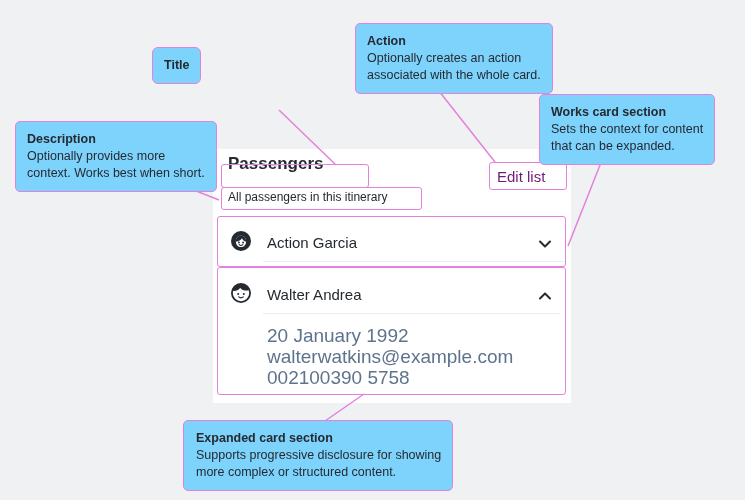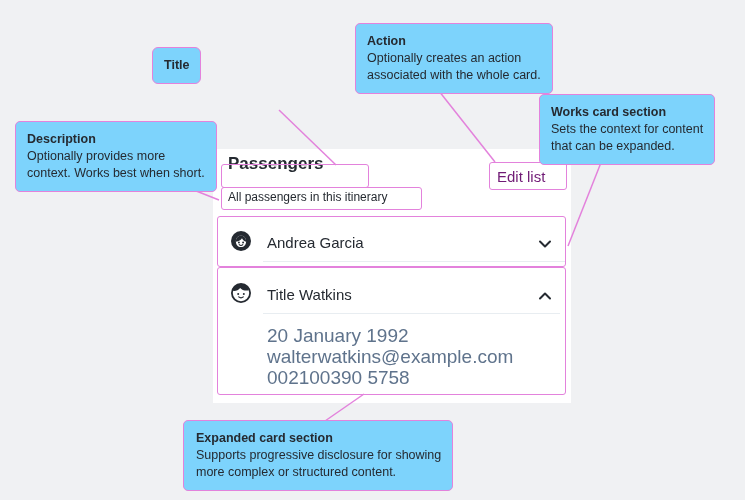--- a/index.html
+++ b/index.html
@@ -123,38 +123,38 @@
   <div class="row-avatar avatar-andrea">
     <svg width="24" height="24" viewBox="0 0 24 24">
       <circle cx="12" cy="12" r="10" fill="#252a31"></circle>
       <path d="M12 6.8c-3.5 0-5.1 2.6-5.1 5.6 0 3.4 2.1 5.7 5.1 5.7s5.1-2.3 5.1-5.7c0-3-1.6-5.6-5.1-5.6z" fill="#ffffff"></path>
       <path d="M6.9 12.8c0-3.6 1.6-6 5.1-6s5.1 2.4 5.1 6c-1.8-.6-3.3-1.9-4.1-3.5-1 1.6-3.3 2.9-6.1 3.5z" fill="#252a31"></path>
       <circle cx="9.9" cy="13.5" r="0.95" fill="#252a31"></circle>
       <circle cx="14.1" cy="13.5" r="0.95" fill="#252a31"></circle>
       <path d="M10.2 15.7c1.1 1 2.5 1 3.6 0" stroke="#252a31" stroke-width="1.1" fill="none" stroke-linecap="round"></path>
     </svg>
   </div>
-  <div class="row-name name-andrea">Andrea Garcia</div>
+  <div class="row-name name-andrea">Action Garcia</div>
   <div class="row-chevron chevron-andrea">
     <svg width="16" height="16" viewBox="0 0 16 16">
       <path d="M3 5.5 L8 10.5 L13 5.5" stroke="#252a31" stroke-width="2" fill="none" stroke-linecap="round" stroke-linejoin="round"></path>
     </svg>
   </div>
   <div class="divider divider-1"></div>
 
   <div class="row-avatar avatar-walter">
     <svg width="24" height="24" viewBox="0 0 24 24">
       <circle cx="12" cy="12" r="9.1" fill="none" stroke="#252a31" stroke-width="1.8"></circle>
       <path d="M12 2.9c-4.2 0-7.8 2.8-8.9 6.7 2.8.9 6.4-.4 8-2.7 1.7 2 5 3.1 8.9 2.4-1-3.7-4.2-6.4-8-6.4z" fill="#252a31"></path>
       <circle cx="9.2" cy="13" r="1" fill="#252a31"></circle>
       <circle cx="14.8" cy="13" r="1" fill="#252a31"></circle>
       <path d="M9.7 15.9c1.4 1.2 3.2 1.2 4.6 0" stroke="#252a31" stroke-width="1.2" fill="none" stroke-linecap="round"></path>
     </svg>
   </div>
-  <div class="row-name name-walter">Title Watkins</div>
+  <div class="row-name name-walter">Walter Andrea</div>
   <div class="row-chevron chevron-walter">
     <svg width="16" height="16" viewBox="0 0 16 16">
       <path d="M3 10.5 L8 5.5 L13 10.5" stroke="#252a31" stroke-width="2" fill="none" stroke-linecap="round" stroke-linejoin="round"></path>
     </svg>
   </div>
   <div class="divider divider-2"></div>
 
   <div class="section-details">
     <div>20 January 1992</div>
     <div>walterwatkins@example.com</div>

